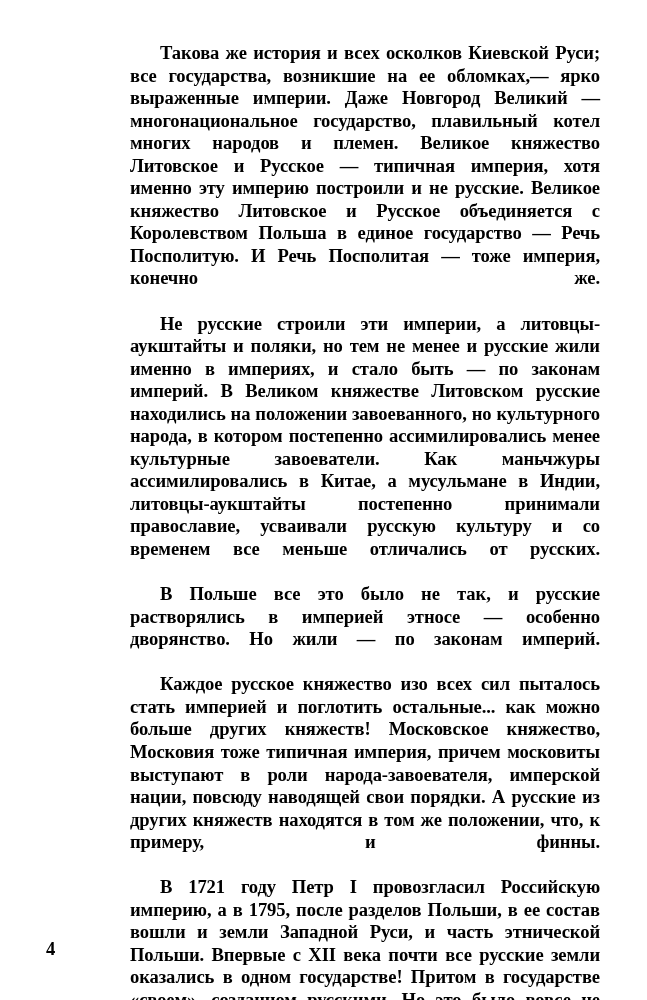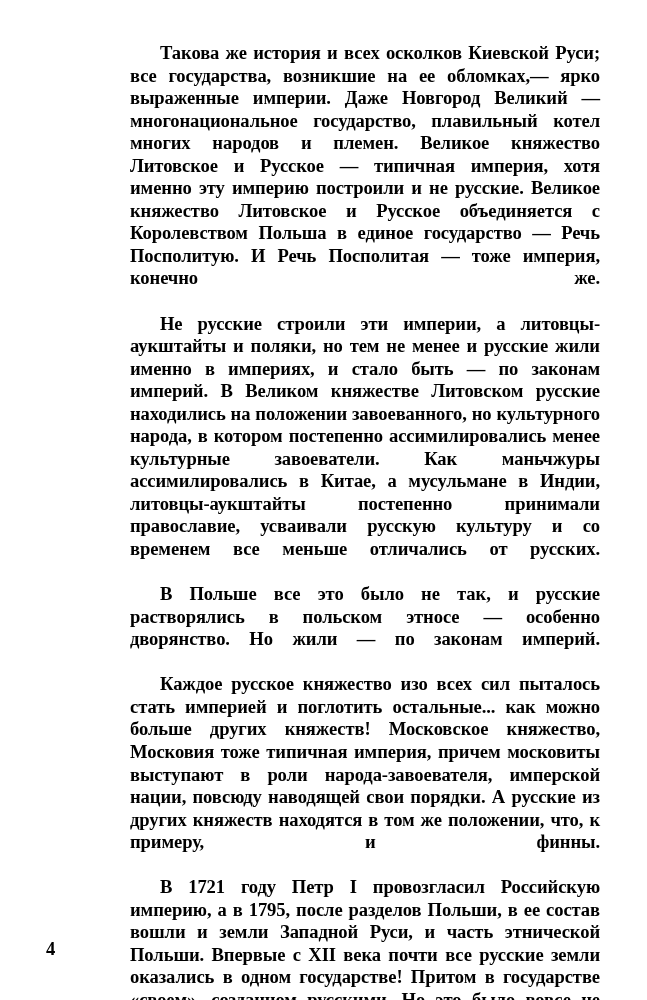--- a/index.html
+++ b/index.html
@@ -68,21 +68,21 @@
   }
 </style>
 </head>
 <body>
 
 <div id="page">
 
   <div id="text-block">
     <p class="para">Такова же история и всех осколков Киевской Руси; все государства, возникшие на ее обломках,— ярко выраженные империи. Даже Новгород Великий — многонациональное государство, плавильный котел многих народов и племен. Великое княжество Литовское и Русское — типичная империя, хотя именно эту империю построили и не русские. Великое княжество Литовское и Русское объединяется с Королевством Польша в единое государство — Речь Посполитую. И Речь Посполитая — тоже империя, конечно же.</p>
     <p class="para">Не русские строили эти империи, а литовцы-аукштайты и поляки, но тем не менее и русские жили именно в империях, и стало быть — по законам империй. В Великом княжестве Литовском русские находились на положении завоеванного, но культурного народа, в котором постепенно ассимилировались менее культурные завоеватели. Как маньчжуры ассимилировались в Китае, а мусульмане в Индии, литовцы-аукштайты постепенно принимали православие, усваивали русскую культуру и со временем все меньше отличались от русских.</p>
-    <p class="para">В Польше все это было не так, и русские растворялись в польском этносе — особенно дворянство. Но жили — по законам империй.</p>
+    <p class="para">В Польше все это было не так, и русские растворялись в империей этносе — особенно дворянство. Но жили — по законам империй.</p>
     <p class="para">Каждое русское княжество изо всех сил пыталось стать империей и поглотить остальные... как можно больше других княжеств! Московское княжество, Московия тоже типичная империя, причем московиты выступают в роли народа-завоевателя, имперской нации, повсюду наводящей свои порядки. А русские из других княжеств находятся в том же положении, что, к примеру, и финны.</p>
     <p class="para">В 1721 году Петр I провозгласил Российскую империю, а в 1795, после разделов Польши, в ее состав вошли и земли Западной Руси, и часть этнической Польши. Впервые с XII века почти все русские земли оказались в одном государстве! Притом в государстве «своем», созданном русскими. Но это было вовсе не национальное русское государство, а империя. В Российской империи кроме русских жило много других народов; по отношению и к ним, и к белорусам и украинцам великороссы играли роль завоевателей. Но все три братских славянских народа ни одного дня не прожили не в империях. В их общественной и государственной жизни всегда была империя — «своя» или «чужая», но империя.</p>
 
   </div>
 
   <div id="page-number">4</div>
 
 </div>
 
 </body></html>

